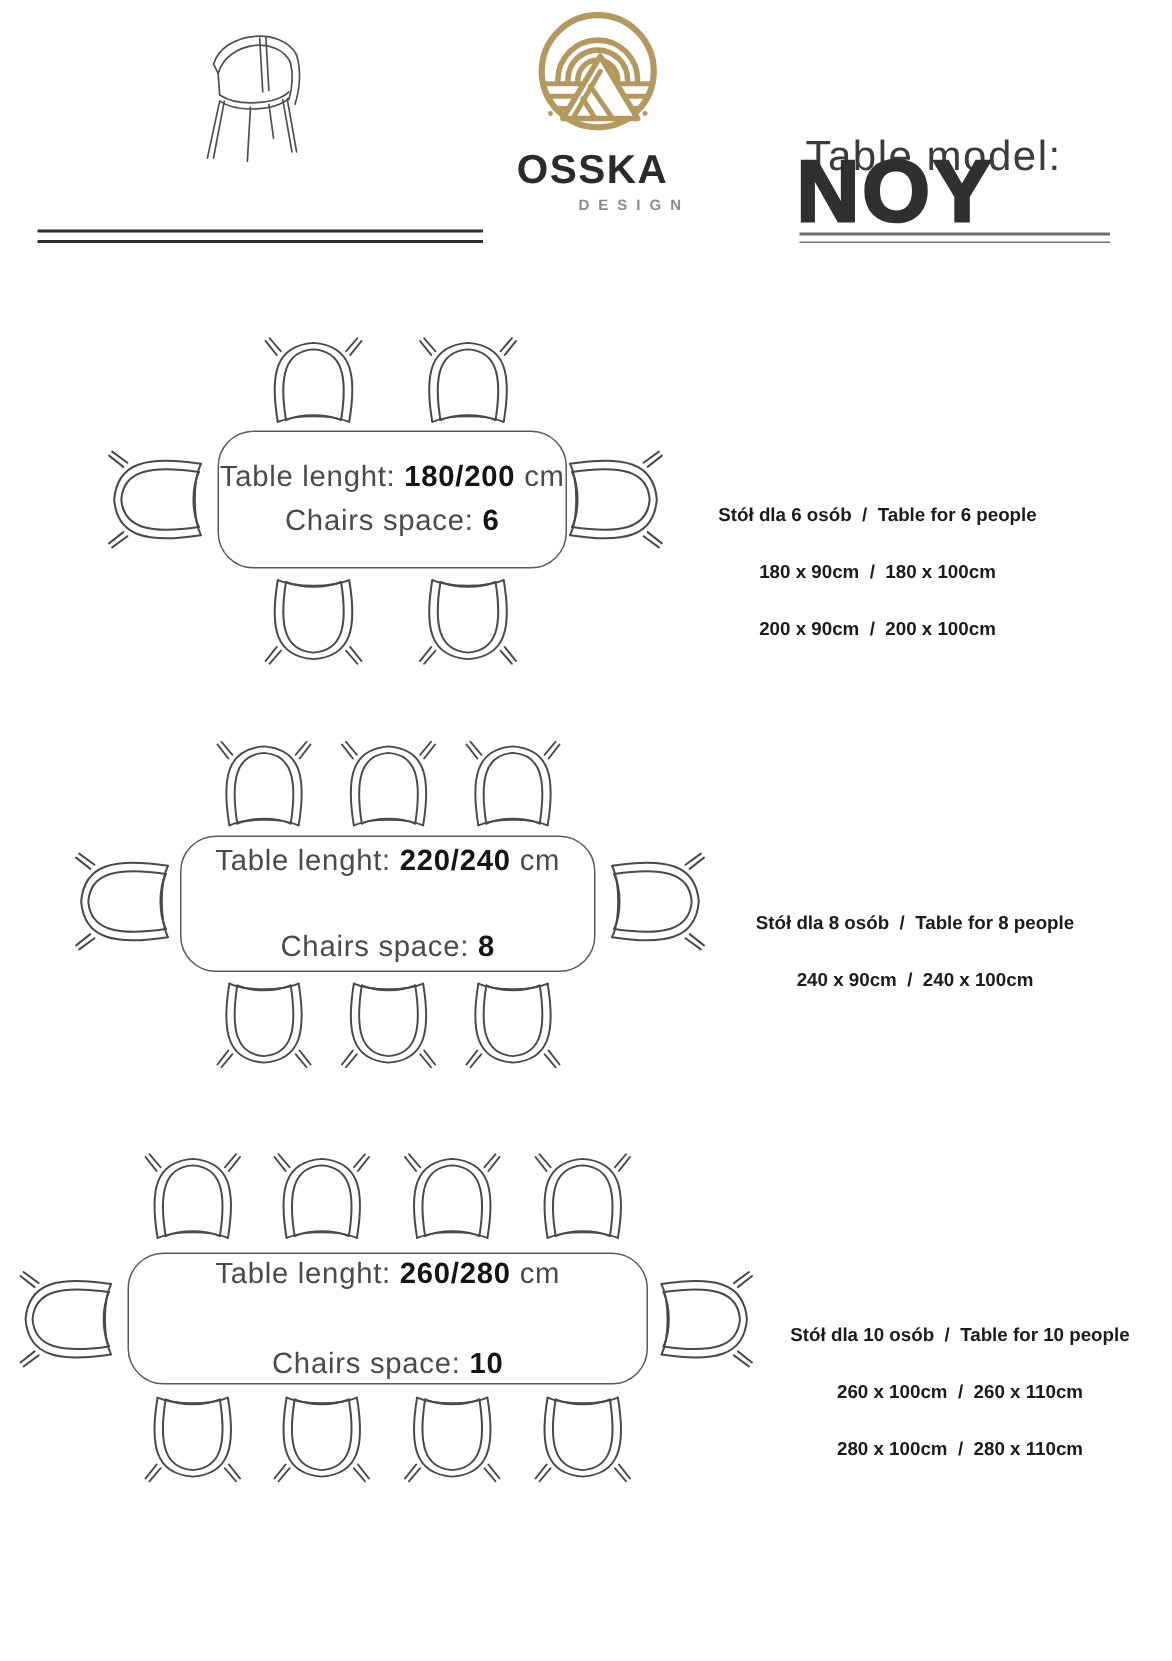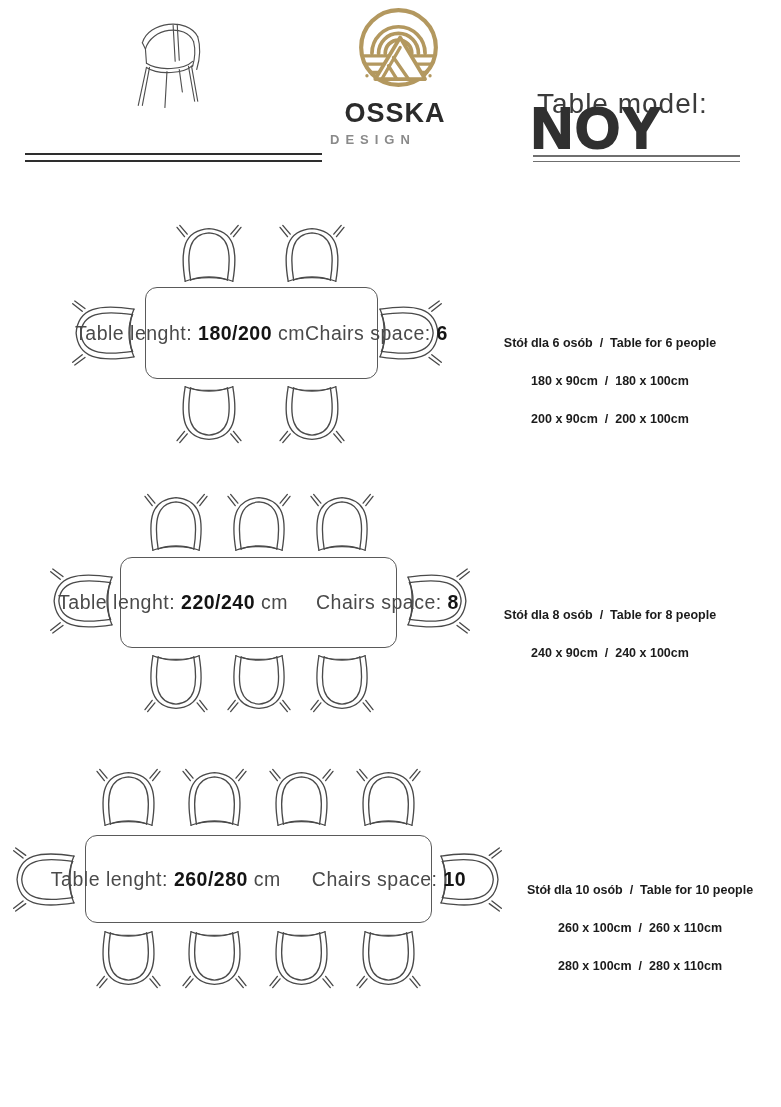--- a/index.html
+++ b/index.html
@@ -17,22 +17,22 @@
   .title-underline{
     position:absolute;left:25px;top:153px;width:297px;height:5px;
     border-top:2px solid #2e2e2e;border-bottom:2px solid #2e2e2e;
   }
   .brand-logo{position:absolute;left:357px;top:6px;width:83px;height:83px;}
   .brand-name{
     position:absolute;left:330px;top:98px;width:130px;text-align:center;
     font-size:27px;font-weight:bold;letter-spacing:1px;color:#2b2b2b;
   }
   .brand-subtitle{
-    position:absolute;left:330px;top:132px;width:130px;text-align:left;
-    font-size:13px;letter-spacing:6px;color:#8a8a8a;font-weight:bold;
+    position:absolute;left:330px;top:132px;width:130px;text-align:right;
+    font-size:10px;letter-spacing:6px;color:#8a8a8a;font-weight:bold;
   }
   .model-label{
     position:absolute;left:537px;top:88px;
     font-size:28px;color:#3b3b3b;letter-spacing:1px;white-space:nowrap;
   }
   .model-name{
     position:absolute;left:531px;top:94px;
     font-size:58px;font-weight:bold;letter-spacing:2px;color:#303030;
     -webkit-text-stroke:2px #303030;white-space:nowrap;
   }
@@ -41,21 +41,21 @@
     border-top:2px solid #6f6f6f;border-bottom:1px solid #6f6f6f;
   }
   
   .chair{position:absolute;}
   .chair svg{width:100%;height:100%;display:block;}
   .r90{transform:rotate(90deg);}
   .r180{transform:rotate(180deg);}
   .r270{transform:rotate(-90deg);}
   .table-box{
     position:absolute;background:#ffffff;border:1.5px solid #5a5a5a;
-    border-radius:12px;display:flex;flex-direction:row;
+    border-radius:24px;display:flex;flex-direction:column;
     justify-content:center;align-items:center;box-sizing:border-box;
   }
   .table-line{
     font-size:19.5px;line-height:29px;color:#4a4a4a;white-space:pre;
     letter-spacing:0.5px;
   }
   .table-line b{color:#141414;font-weight:bold;}
   .spec{
     position:absolute;text-align:center;font-weight:bold;color:#1b1b1b;
     font-size:12.5px;line-height:12.8px;white-space:pre;
@@ -201,21 +201,21 @@
             <path d="M86,22 L97,7"></path>
             <path d="M82,18 L93,4"></path>
           </g>
         </svg>
       </div>
     <div class="table-box" style="left:145px;top:287px;width:233px;height:92px;">
       <div class="table-line"><span>Table lenght: </span><b>180/200</b><span> cm</span></div>
       <div class="table-line"><span>Chairs space: </span><b>6</b></div>
     </div>
   </div>
-  <div class="spec" style="left:470px;top:311px;width:280px;text-align:center;">
+  <div class="spec" style="left:445px;top:311px;width:280px;text-align:center;">
     <div class="spec-title">Stół dla 6 osób  /  Table for 6 people</div>
     <div class="spec-size">180 x 90cm  /  180 x 100cm</div>
     <div class="spec-size">200 x 90cm  /  200 x 100cm</div>
   </div>
 
   <div>
     <div class="chair" style="left:143px;top:492px;width:66px;height:62px;">
         <svg viewBox="0 0 100 100" preserveAspectRatio="none">
           <g fill="none" stroke="#4a4a4a" stroke-width="2" stroke-linecap="round">
             <path d="M15,94 C7,42 13,12 50,9 C87,12 93,42 85,94"></path>

